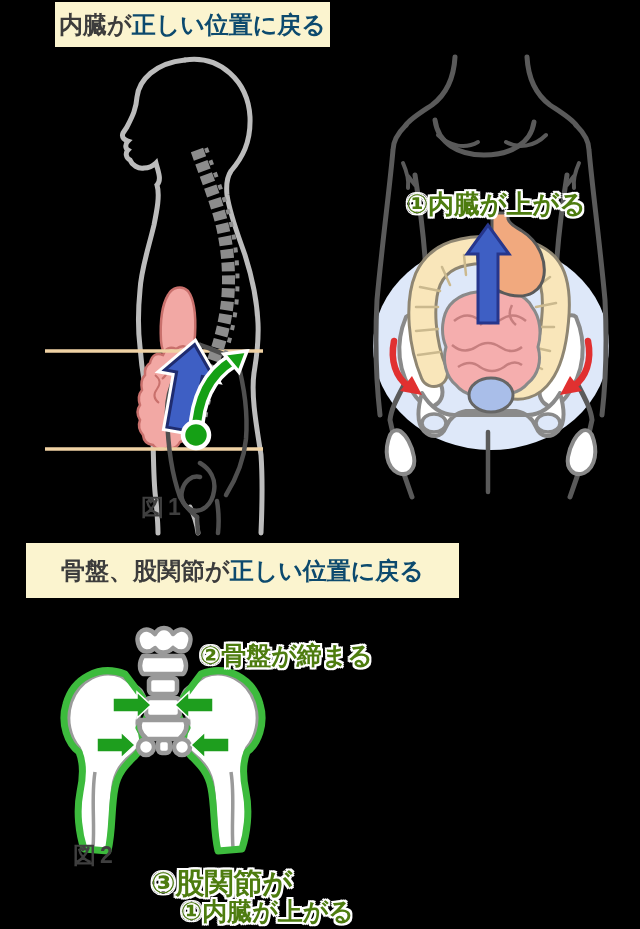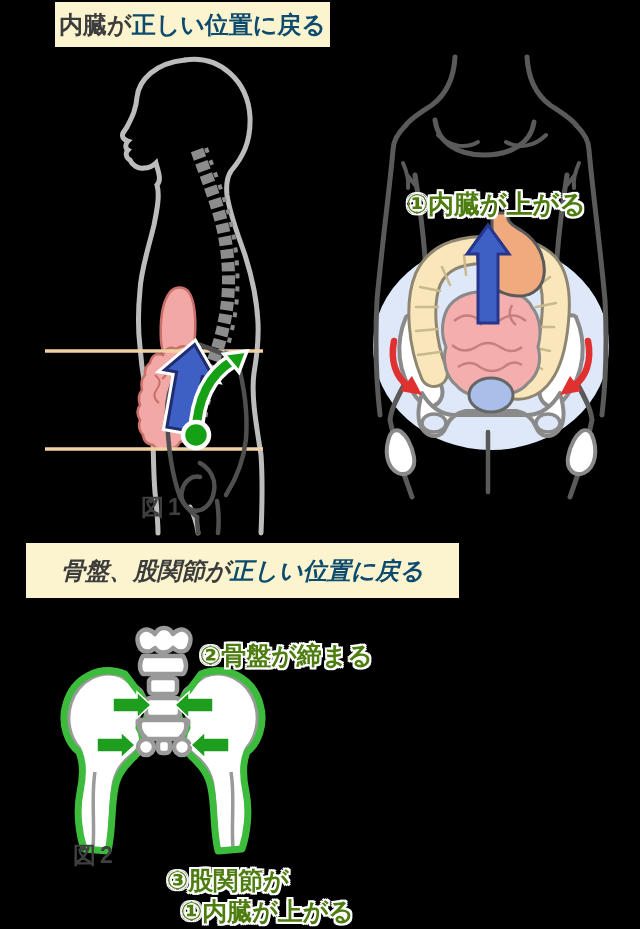--- a/index.html
+++ b/index.html
@@ -4,30 +4,30 @@
 <style>
   html,body{margin:0;padding:0;background:#000;}
   .stage{position:relative;width:640px;height:929px;background:#000;overflow:hidden;
          font-family:"Liberation Sans","DejaVu Sans",sans-serif;}
   .abs{position:absolute;}
   .banner{background:#FBF4CF;display:flex;align-items:center;justify-content:center;
           font-weight:bold;white-space:nowrap;}
   .banner .dark{color:#3C3C3C;}
   .banner .red{color:#0c4a6e;}
   #banner1{left:55px;top:2px;width:275px;height:45px;font-size:24px;}
-  #banner2{left:26px;top:543px;width:433px;height:55px;font-size:24px;font-style:italic;}
+  #banner2{left:26px;top:543px;width:433px;height:55px;font-size:24px;}
   .figlabel{color:#3F3F3F;font-weight:bold;font-size:23px;letter-spacing:4px;}
   #fig1label{left:93px;top:492px;margin-left:48px;}
   #fig2label{left:73px;top:840px;text-align:right;}
   .callout{color:#4d7c0f;font-weight:bold;white-space:nowrap;
     text-shadow:-2px -2px 0 #fff,0 -2px 0 #fff,2px -2px 0 #fff,-2px 0 0 #fff,
                  2px 0 0 #fff,-2px 2px 0 #fff,0 2px 0 #fff,2px 2px 0 #fff;}
   #ann1{left:406px;top:187px;font-size:26px;}
   #ann2{left:200px;top:639px;font-size:25px;}
-  #ann3a{left:167px;top:864px;font-size:25px;}
+  #ann3a{left:151px;top:864px;font-size:29px;}
   #ann3b{left:181px;top:895px;font-size:25px;}
   svg{position:absolute;overflow:visible;}
 </style>
 </head>
 <body>
 
 <div class="stage">
 
   <div id="banner1" class="abs banner">
     <span class="dark">内臓が</span>

